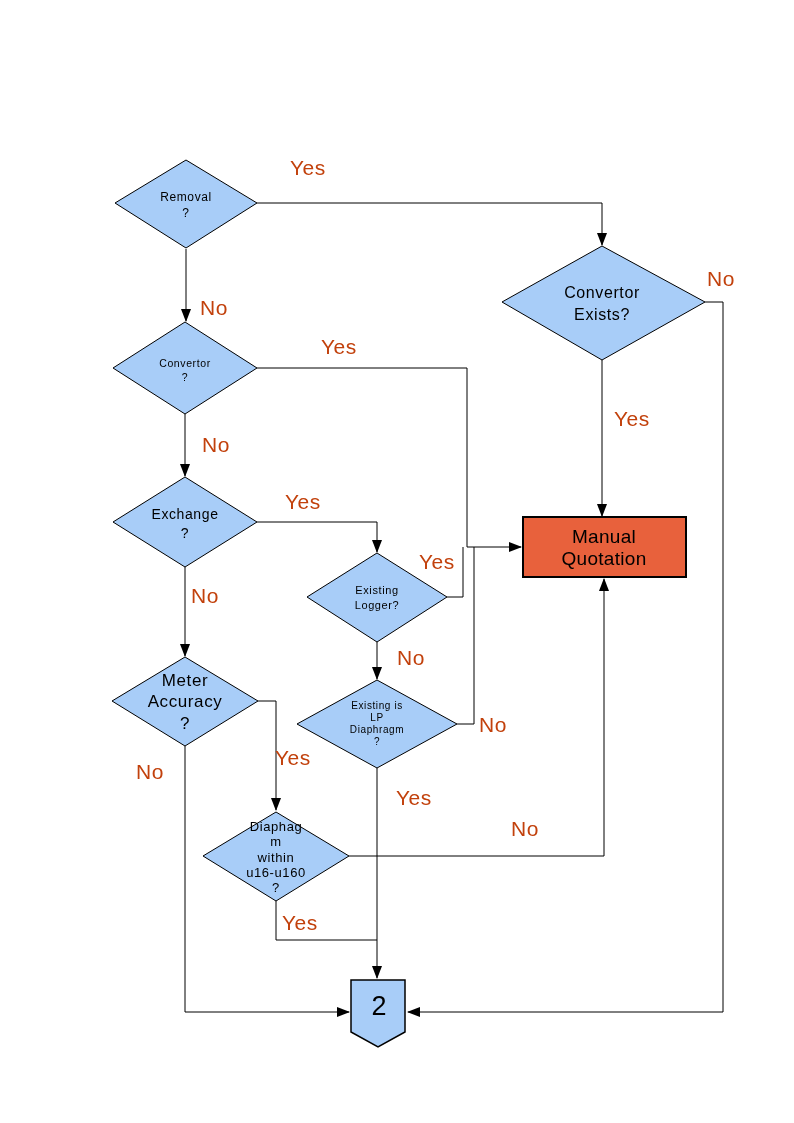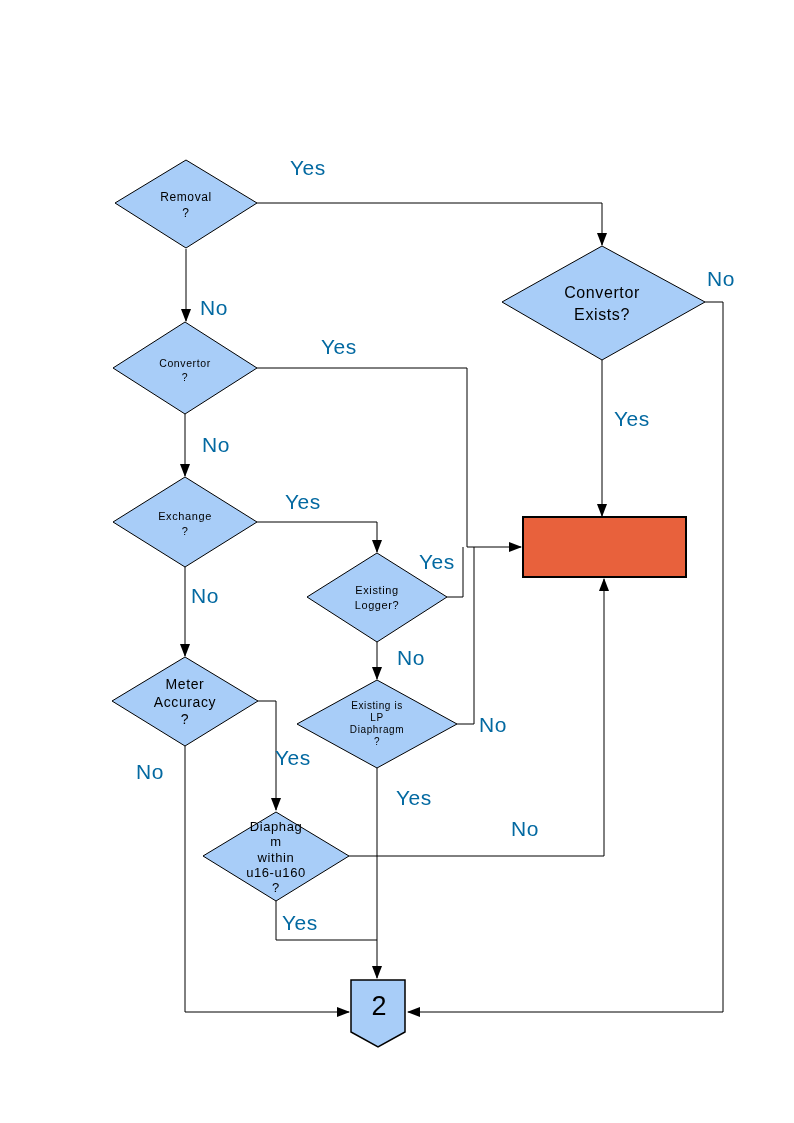--- a/index.html
+++ b/index.html
@@ -16,21 +16,21 @@
     transform:translate(-50%,-50%);
     text-align:center;
     white-space:pre-line;
     color:#000;
     letter-spacing:0.6px;
     line-height:1.35;
   }
   .edge-label{
     position:absolute;
     font-size:21px;
-    color:#0369a1;
+    color:#c2410c;
     letter-spacing:0.5px;
     white-space:nowrap;
     text-align:right;
   }
 </style>
 </head>
 <body>
 
 <div id="page">
 
@@ -71,38 +71,40 @@
       <polygon points="276,812 349,856 276,901 203,856" fill="#A8CDF8"></polygon>
       <rect x="523" y="517" width="163" height="60" stroke-width="2" fill="#E8613C"></rect>
       <polygon points="351,980 405,980 405,1032 378,1047 351,1032" stroke-width="1.5" fill="#A8CDF8"></polygon>
     </g>
   </svg>
 
   <div class="node-label" style="left:186px;top:205px;font-size:12px;">Removal
 ?</div>
   <div class="node-label" style="left:185px;top:370px;font-size:10.5px;">Convertor
 ?</div>
-  <div class="node-label" style="left:185px;top:524px;font-size:11px;">Exchange
+  <div class="node-label" style="left:185px;top:524px;font-size:14px;">Exchange
 ?</div>
   <div class="node-label" style="left:602px;top:304px;font-size:16px;line-height:1.4;">Convertor
 Exists?</div>
   <div class="node-label" style="left:377px;top:598px;font-size:11px;">Existing
 Logger?</div>
   <div class="node-label" style="left:377px;top:724px;font-size:10px;line-height:1.2;">Existing is
 LP
 Diaphragm
 ?</div>
-  <div class="node-label" style="left:185px;top:702px;font-size:14px;line-height:1.25;">Meter
+  <div class="node-label" style="left:185px;top:702px;font-size:17px;line-height:1.25;">Meter
 Accuracy
 ?</div>
   <div class="node-label" style="left:276px;top:857px;font-size:13px;line-height:1.18;">Diaphag
 m
 within
 u16-u160
 ?</div>
+  <div class="node-label" style="left:604px;top:548px;font-size:19px;line-height:1.15;letter-spacing:0.3px;">Manual
+Quotation</div>
   <div class="node-label" style="left:379px;top:1006px;font-size:27px;letter-spacing:0;">2</div>
 
   <div class="edge-label" style="left:290px;top:156px;">Yes</div>
   <div class="edge-label" style="left:200px;top:296px;">No</div>
   <div class="edge-label" style="left:707px;top:267px;">No</div>
   <div class="edge-label" style="left:614px;top:407px;">Yes</div>
   <div class="edge-label" style="left:321px;top:335px;">Yes</div>
   <div class="edge-label" style="left:202px;top:433px;">No</div>
   <div class="edge-label" style="left:285px;top:490px;">Yes</div>
   <div class="edge-label" style="left:191px;top:584px;">No</div>

